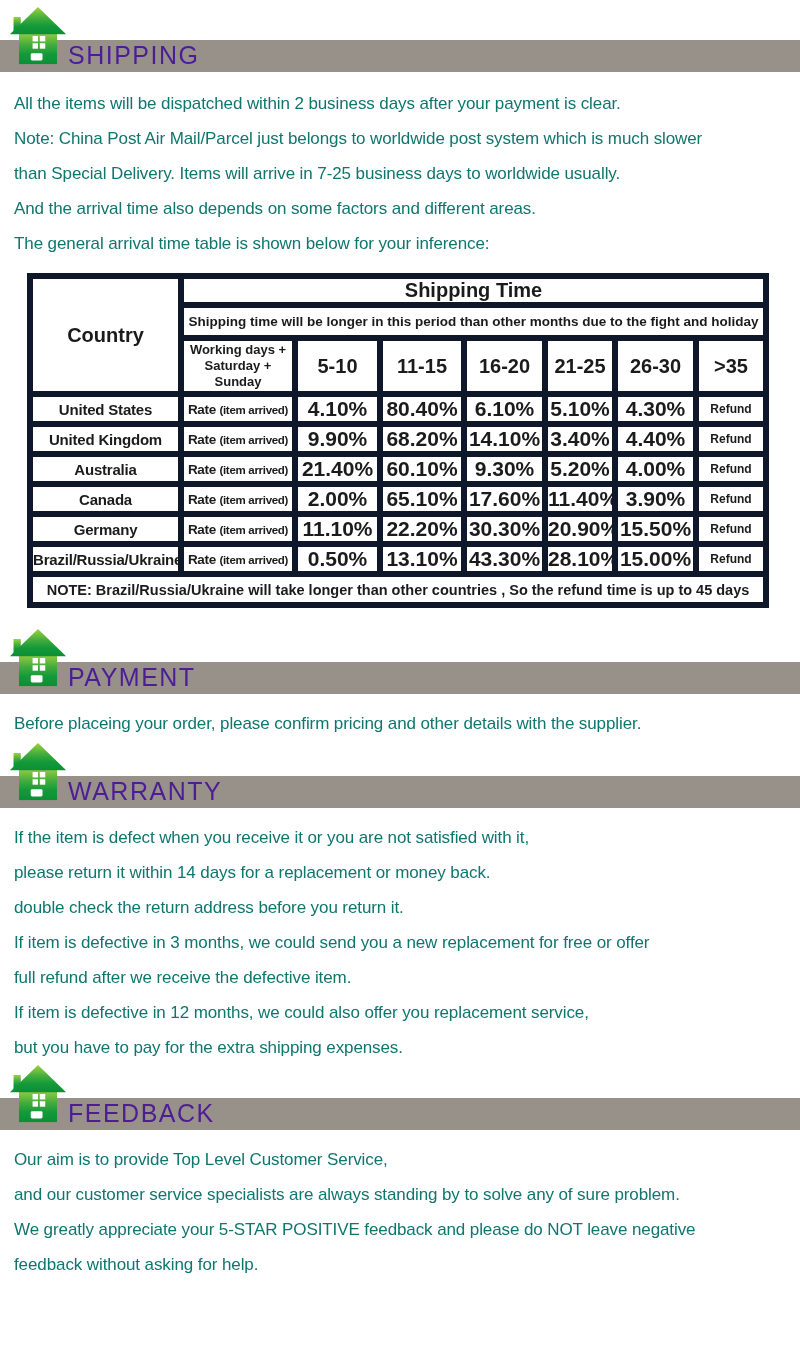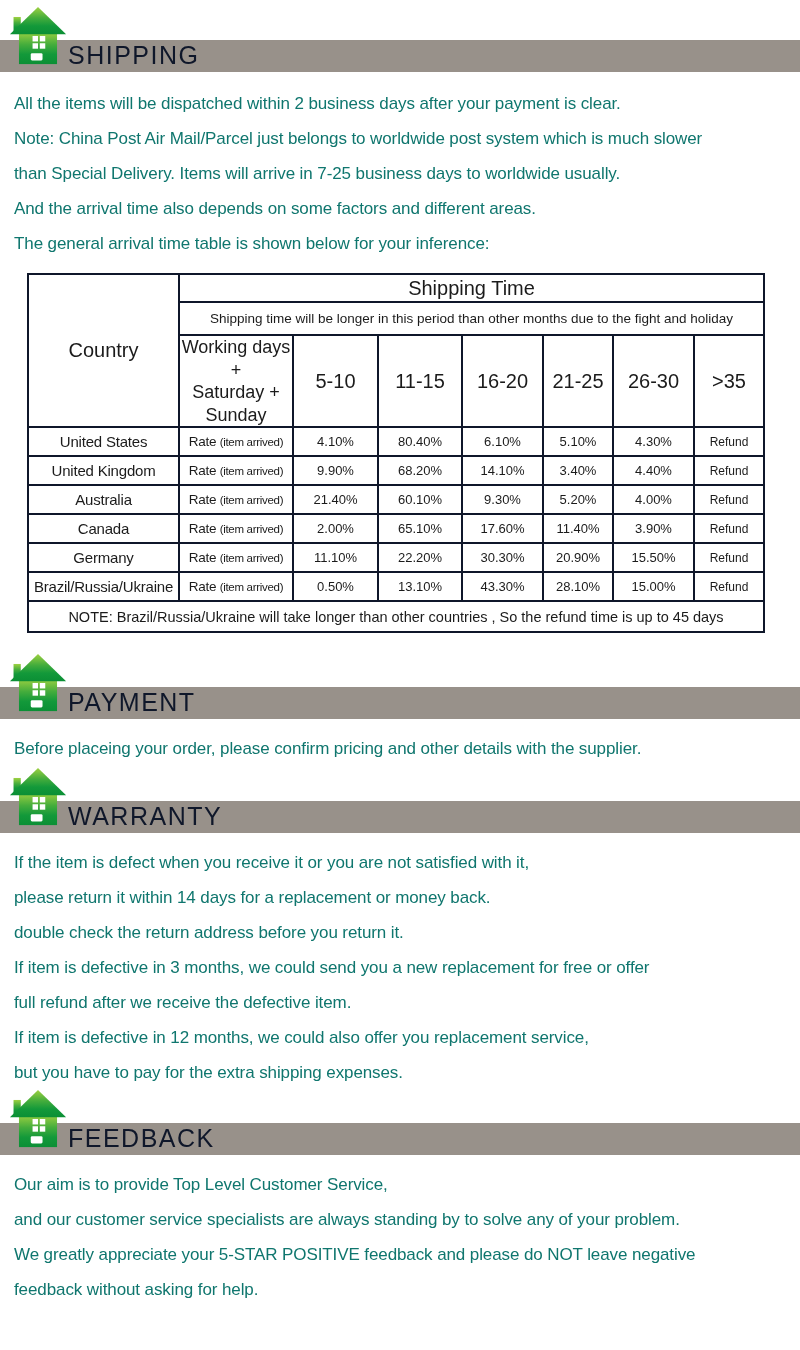--- a/index.html
+++ b/index.html
@@ -12,56 +12,56 @@
   .page { position:relative; width:800px; height:1350px; overflow:hidden; background:#fff; }
 
   
   .banner { position:relative; height:72px; }
   .banner .bar {
     position:absolute; left:0; right:0; top:40px; height:32px;
     background:var(--banner-bg,#98918a);
     display:flex; align-items:center; padding-left:68px;
   }
   .banner .title {
-    color:#0f172a; font-size:25px; letter-spacing:1.5px;
+    color:#4c1d95; font-size:25px; letter-spacing:1.5px;
     font-weight:400; line-height:1; padding-bottom:2px; white-space:nowrap;
   }
   .banner svg.house { position:absolute; left:9px; top:5px; width:58px; height:62px; }
 
   
   .tb { padding:0 14px; }
   .tb .line {
     height:35px; line-height:35px; font-size:17px;
     letter-spacing:-0.1px; white-space:nowrap; color:#0f766e;
   }
 
   
   table.ship {
     margin:12px 0 0 27px; width:736px;
     border-collapse:collapse; table-layout:fixed;
   }
   table.ship td {
-    border:2px solid #0f172a; text-align:center; vertical-align:middle;
-    padding:0; overflow:hidden;
+    border:6px solid #0f172a; text-align:center; vertical-align:middle;
+    padding:0; overflow:hidden;font-weight:bold;
   }
   .r-title td   { height:28px; }
   .r-sub td     { height:33px; }
   .r-periods td { height:56px; }
   .r-data td    { height:29px; }
   .r-note td    { height:31px; }
 
   .c-country-h { font-size:20px; }
   .c-title     { font-size:20px; }
   .c-sub       { font-size:13.5px; }
-  .c-working   { font-size:18px; line-height:1.25;margin-left:46px; }
+  .c-working   { font-size:13px; line-height:1.25;margin-left:46px; }
   .c-period    { font-size:20px; }
   .c-country   { font-size:15px; letter-spacing:-0.2px; }
   .c-rate      { font-size:13.5px; letter-spacing:-0.3px; }
   .c-rate .rate-n { font-size:11.5px; }
-  .c-pct       { font-size:13px; }
+  .c-pct       { font-size:21px; }
   .c-refund    { font-size:12px; }
   .r-note td   { font-size:14.5px; }
 
   
   .banner.m-payment  { margin-top:14px;padding-left:44px; }
   .banner.m-warranty { margin-top:-5px;padding-left:35px; }
   .banner.m-feedback { margin-top:-7px; }
   .tb { margin-top:12px; }
   .tb.first { margin-top:14px; }
 </style>
@@ -266,19 +266,19 @@
         <polygon points="32,1 1,31 63,31" fill="url(#houseGrad)"></polygon>
         <rect x="26" y="33" width="6" height="6" fill="#ffffff"></rect>
         <rect x="34" y="33" width="6" height="6" fill="#ffffff"></rect>
         <rect x="26" y="41" width="6" height="6" fill="#ffffff"></rect>
         <rect x="34" y="41" width="6" height="6" fill="#ffffff"></rect>
         <rect x="24" y="52" width="13" height="8" rx="1.5" fill="#ffffff"></rect>
       </svg>
     </div>
     <div class="tb">
       <div class="line">Our aim is to provide Top Level Customer Service,</div>
-      <div class="line">and our customer service specialists are always standing by to solve any of your problem.</div>
+      <div class="line">and our customer service specialists are always standing by to solve any of sure problem.</div>
       <div class="line">We greatly appreciate your 5-STAR POSITIVE feedback and please do NOT leave negative</div>
       <div class="line">feedback without asking for help.</div>
     </div>
   </section>
 
 </div>
 
 </body></html>

